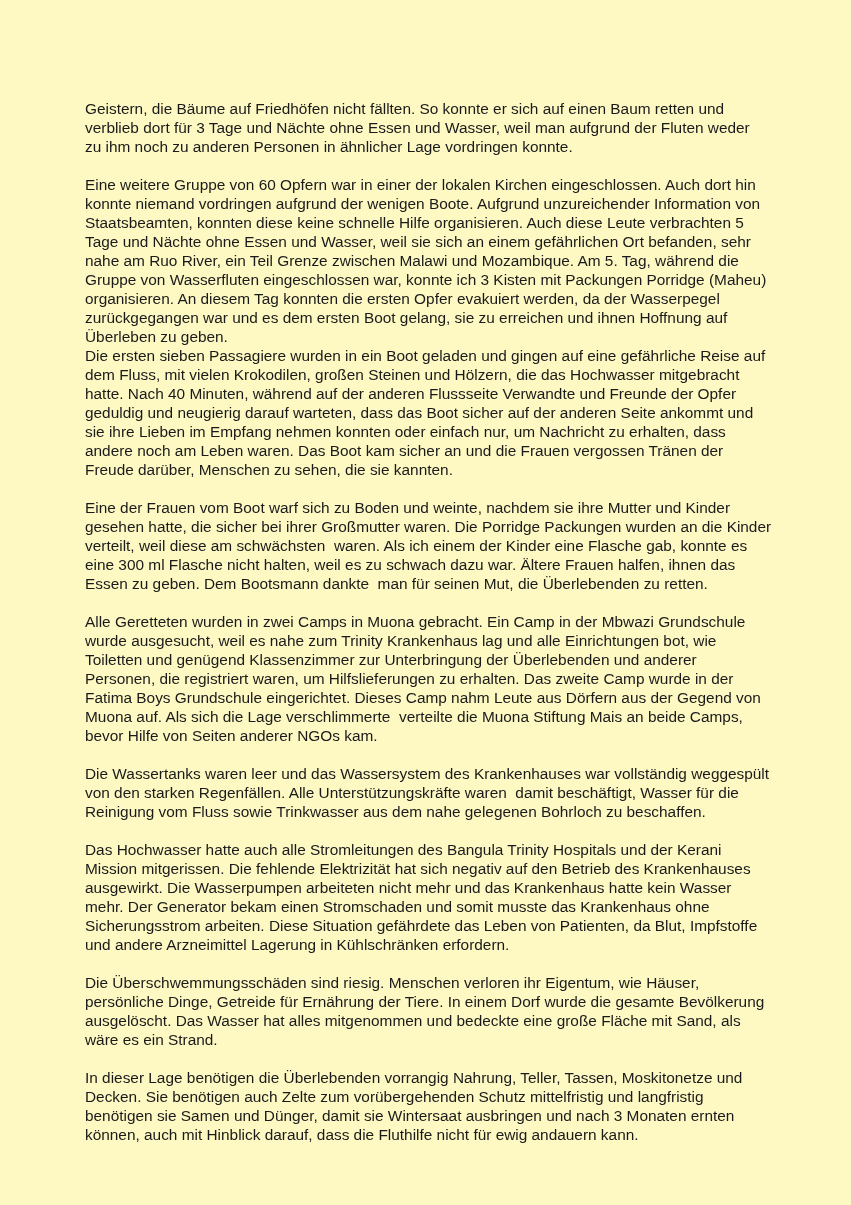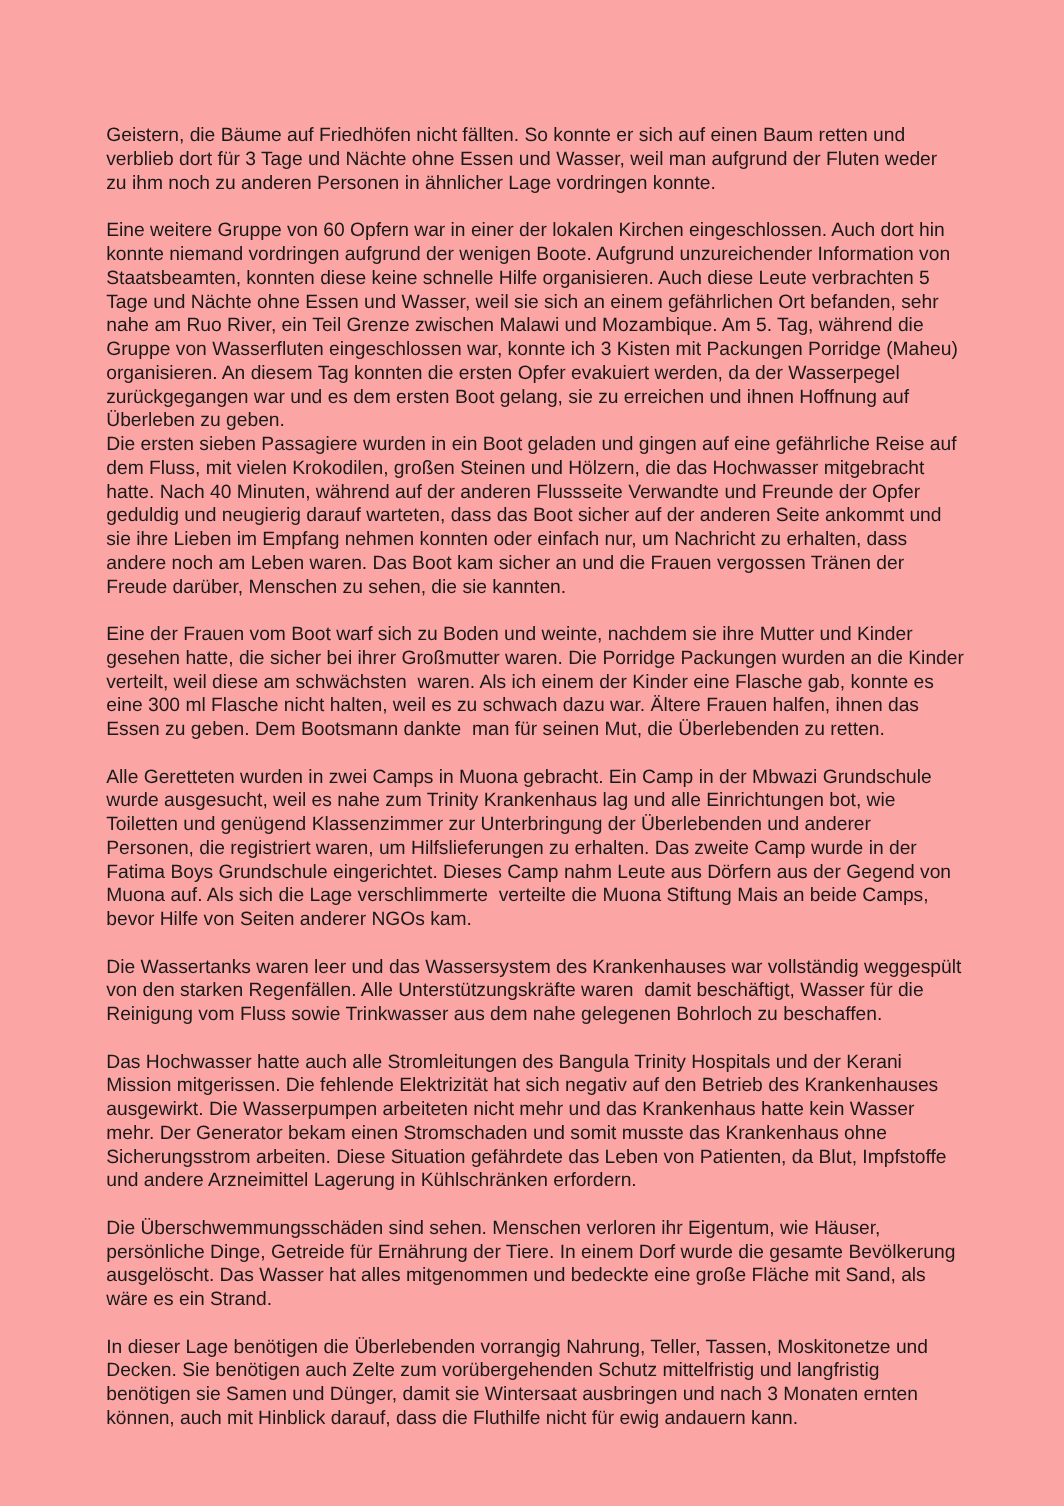--- a/index.html
+++ b/index.html
@@ -4,21 +4,21 @@
 <style>
   html, body {
     margin: 0;
     padding: 0;
     background: #ffffff;
   }
   .page {
     position: relative;
     width: 851px;
     height: 1205px;
-    background: #fca5a5;
+    background: #fef9c3;
     overflow: hidden;
   }
   .text-block {
     position: absolute;
     left: 85px;
     top: 99px;
     width: 715px;
     font-family: "Liberation Sans", "DejaVu Sans", sans-serif;
     font-size: 15.4px;
     line-height: 19px;
@@ -71,21 +71,21 @@
 bevor Hilfe von Seiten anderer NGOs kam.</p>
     <p>Die Wassertanks waren leer und das Wassersystem des Krankenhauses war vollständig weggespült
 von den starken Regenfällen. Alle Unterstützungskräfte waren  damit beschäftigt, Wasser für die
 Reinigung vom Fluss sowie Trinkwasser aus dem nahe gelegenen Bohrloch zu beschaffen.</p>
     <p>Das Hochwasser hatte auch alle Stromleitungen des Bangula Trinity Hospitals und der Kerani
 Mission mitgerissen. Die fehlende Elektrizität hat sich negativ auf den Betrieb des Krankenhauses
 ausgewirkt. Die Wasserpumpen arbeiteten nicht mehr und das Krankenhaus hatte kein Wasser
 mehr. Der Generator bekam einen Stromschaden und somit musste das Krankenhaus ohne
 Sicherungsstrom arbeiten. Diese Situation gefährdete das Leben von Patienten, da Blut, Impfstoffe
 und andere Arzneimittel Lagerung in Kühlschränken erfordern.</p>
-    <p>Die Überschwemmungsschäden sind sehen. Menschen verloren ihr Eigentum, wie Häuser,
+    <p>Die Überschwemmungsschäden sind riesig. Menschen verloren ihr Eigentum, wie Häuser,
 persönliche Dinge, Getreide für Ernährung der Tiere. In einem Dorf wurde die gesamte Bevölkerung
 ausgelöscht. Das Wasser hat alles mitgenommen und bedeckte eine große Fläche mit Sand, als
 wäre es ein Strand.</p>
     <p>In dieser Lage benötigen die Überlebenden vorrangig Nahrung, Teller, Tassen, Moskitonetze und
 Decken. Sie benötigen auch Zelte zum vorübergehenden Schutz mittelfristig und langfristig
 benötigen sie Samen und Dünger, damit sie Wintersaat ausbringen und nach 3 Monaten ernten
 können, auch mit Hinblick darauf, dass die Fluthilfe nicht für ewig andauern kann.</p>
   </div>
 </div>
 

